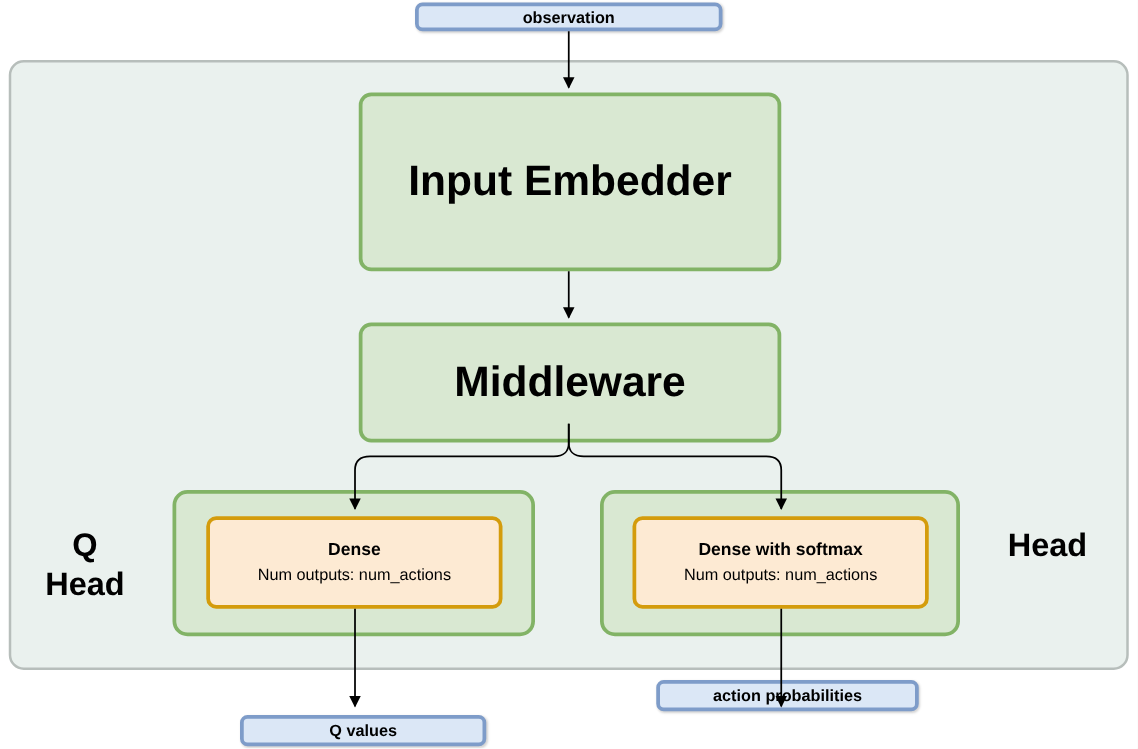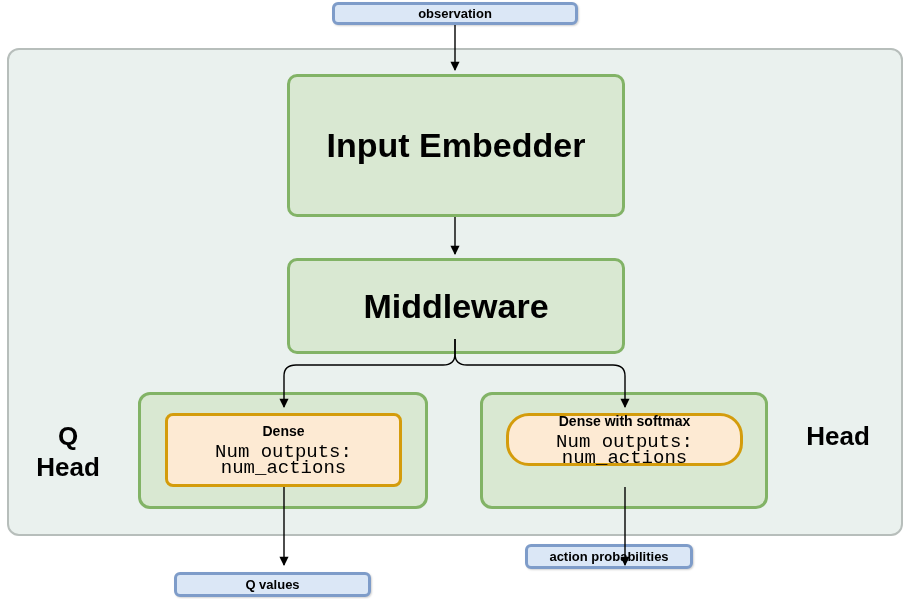--- a/index.html
+++ b/index.html
@@ -22,22 +22,22 @@
 
   .node{position:absolute;box-sizing:border-box;display:flex;align-items:center;justify-content:center;text-align:center;z-index:1;}
 
   .blue-node{
     background:var(--blue-fill);
     border:3px solid var(--blue-border);
     border-radius:6px;font-weight:bold;font-size:13px;
     box-shadow:1px 1px 2px rgba(0,0,0,0.18);
   }
   .observation{left:332px;top:2px;width:246px;height:23px;}
-  .q-values{left:174px;top:572px;width:197px;height:25px;}
-  .action-probs{left:525px;top:544px;width:168px;height:25px;}
+  .q-values{left:192px;top:572px;width:197px;height:25px;}
+  .action-probs{left:525px;top:544px;width:210px;height:25px;}
 
   .green-node{
     background:var(--green-fill);
     border:3px solid var(--green-border);
     border-radius:10px;font-weight:bold;
   }
   .input-embedder{left:287px;top:74px;width:338px;height:143px;font-size:34px;}
   .middleware{left:287px;top:258px;width:338px;height:96px;font-size:34px;}
 
   .head-container{
@@ -48,23 +48,23 @@
   }
   .q-head-container{left:138px;top:392px;width:290px;height:117px;}
   .policy-head-container{left:480px;top:392px;width:288px;height:117px;}
 
   .dense-node{
     background:var(--orange-fill);
     border:3px solid var(--orange-border);
     border-radius:8px;flex-direction:column;gap:5px;z-index:2;
   }
   .q-dense{left:165px;top:413px;width:237px;height:74px;}
-  .policy-dense{left:506px;top:413px;width:237px;height:53px;border-radius:23px;}
+  .policy-dense{left:506px;top:413px;width:237px;height:74px;}
   .dense-title{font-weight:bold;font-size:14px;line-height:15px;}
-  .dense-subtitle{font-weight:normal;font-size:19px;line-height:16px;font-family:Liberation Mono, monospace;}
+  .dense-subtitle{font-weight:normal;font-size:13px;line-height:16px;}
 
   .head-label{
     position:absolute;z-index:1;text-align:center;
     font-weight:bold;font-size:26px;line-height:31px;
   }
   .q-head-label{left:16px;top:421px;width:104px;}
   .policy-head-label{left:784px;top:421px;width:108px;}
 
   svg.wires{position:absolute;left:0;top:0;width:910px;height:599px;z-index:3;pointer-events:none;}
   svg.wires path.wire{fill:none;stroke:var(--arrow-color);stroke-width:1.4px;}

